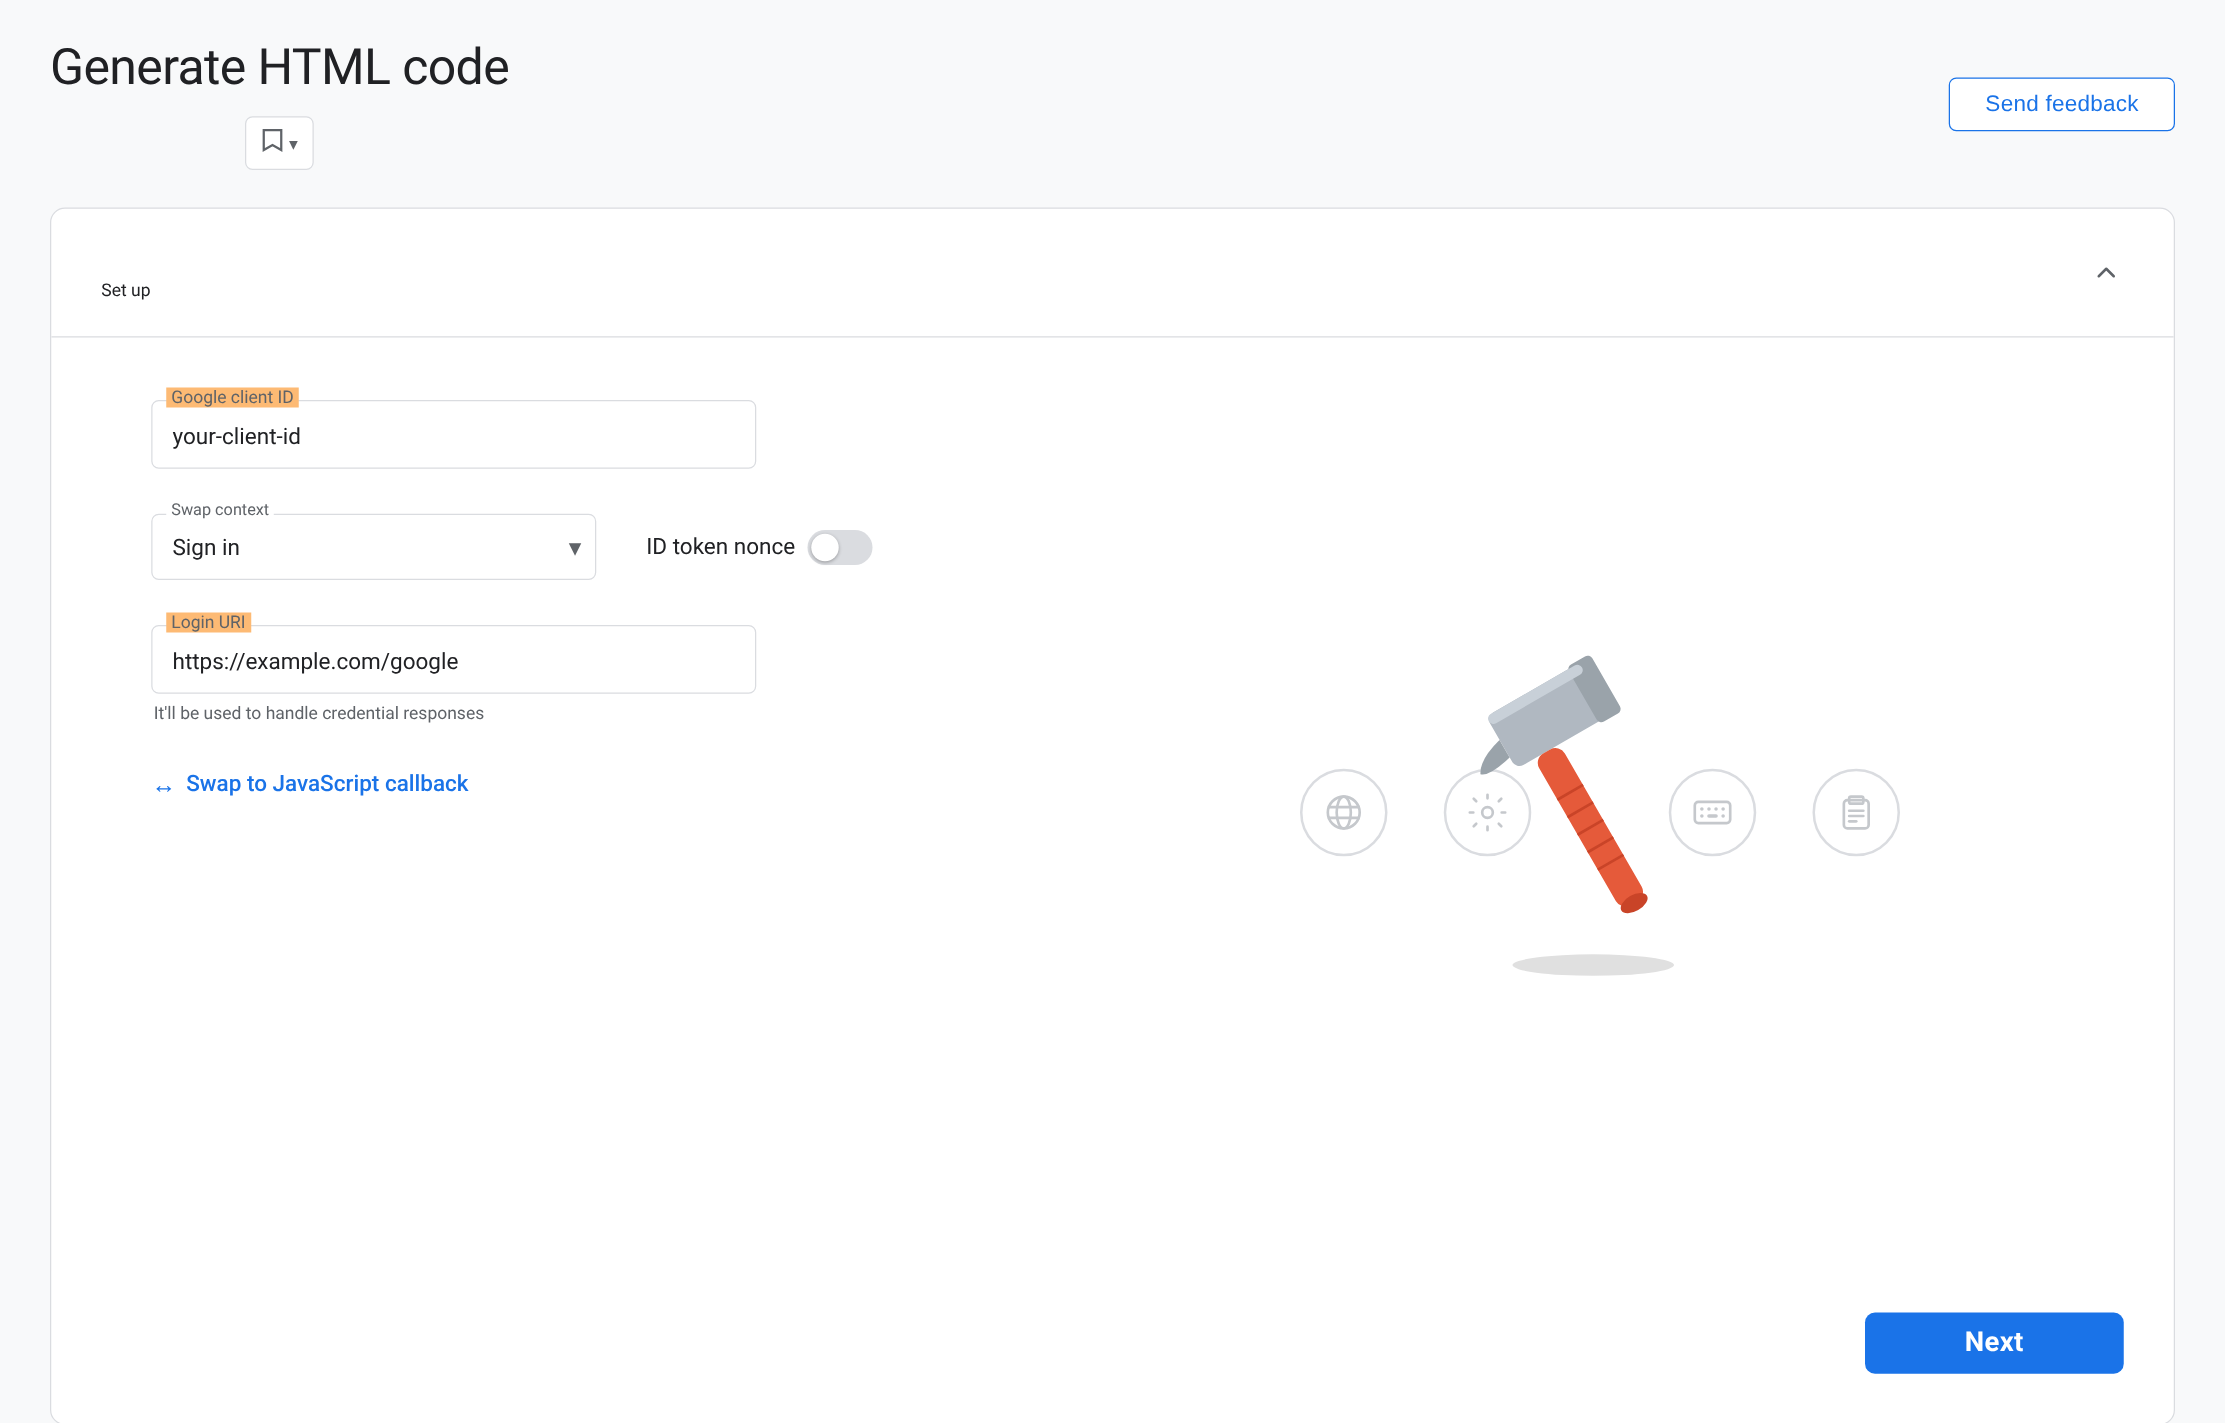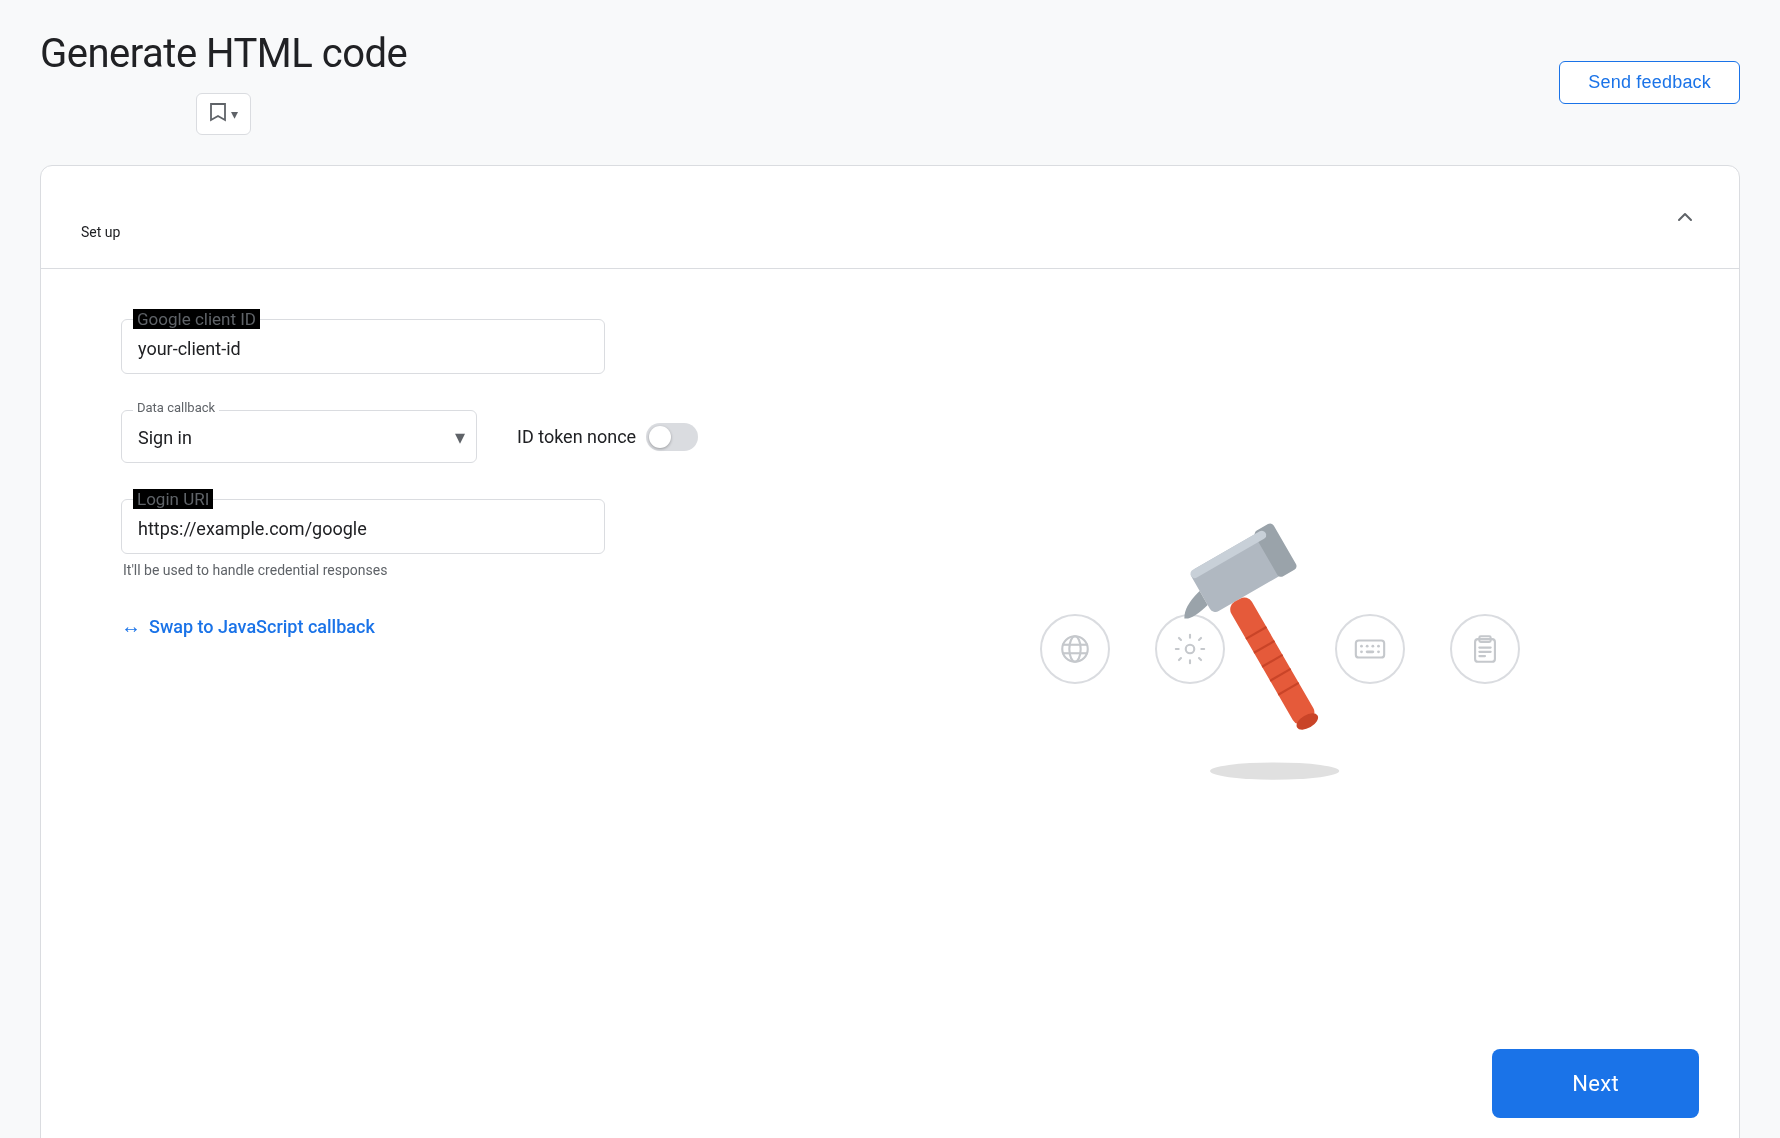--- a/index.html
+++ b/index.html
@@ -102,23 +102,23 @@
     }
 
     
     .field-wrapper {
       position: relative;
     }
     .field-label {
       position: absolute;
       top: -10px;
       left: 12px;
-      background: #000000;
+      background: #fdba74;
       padding: 0 4px;
-      font-size: 17px;
+      font-size: 14px;
       color: #5f6368;
       z-index: 1;
     }
     .text-input {
       width: 484px;
       padding: 18px 16px 14px;
       border: 1.5px solid #dadce0;
       border-radius: 6px;
       font-size: 18px;
       color: #202124;
@@ -274,23 +274,23 @@
     .card-footer {
       display: flex;
       justify-content: flex-end;
       padding: 0 40px 40px;
     }
     .next-btn {
       background: #1a73e8;
       color: white;
       border: none;
       border-radius: 8px;
-      padding: 22px 80px;
+      padding: 12px 80px;
       font-size: 22px;
-      font-weight: 400;
+      font-weight: 700;
       cursor: pointer;
       font-family: inherit;
       letter-spacing: 0.3px;
     }
   </style>
 </head>
 <body>
 
 <div class="page-header">
   <div class="header-left">
@@ -322,21 +322,21 @@
 
     <div class="form-section">
 
       <div class="field-wrapper">
         <span class="field-label">Google client ID</span>
         <input class="text-input" type="text" value="your-client-id" style="">
       </div>
 
       <div class="row-fields">
         <div class="select-wrapper">
-          <span class="select-label">Data callback</span>
+          <span class="select-label">Swap context</span>
           <select class="select-field">
             <option>Sign in</option>
             <option>Sign up</option>
             <option>Sign out</option>
           </select>
           <span class="select-arrow">▾</span>
         </div>
 
         <div class="toggle-group">
           <span class="toggle-label-text">ID token nonce</span>

